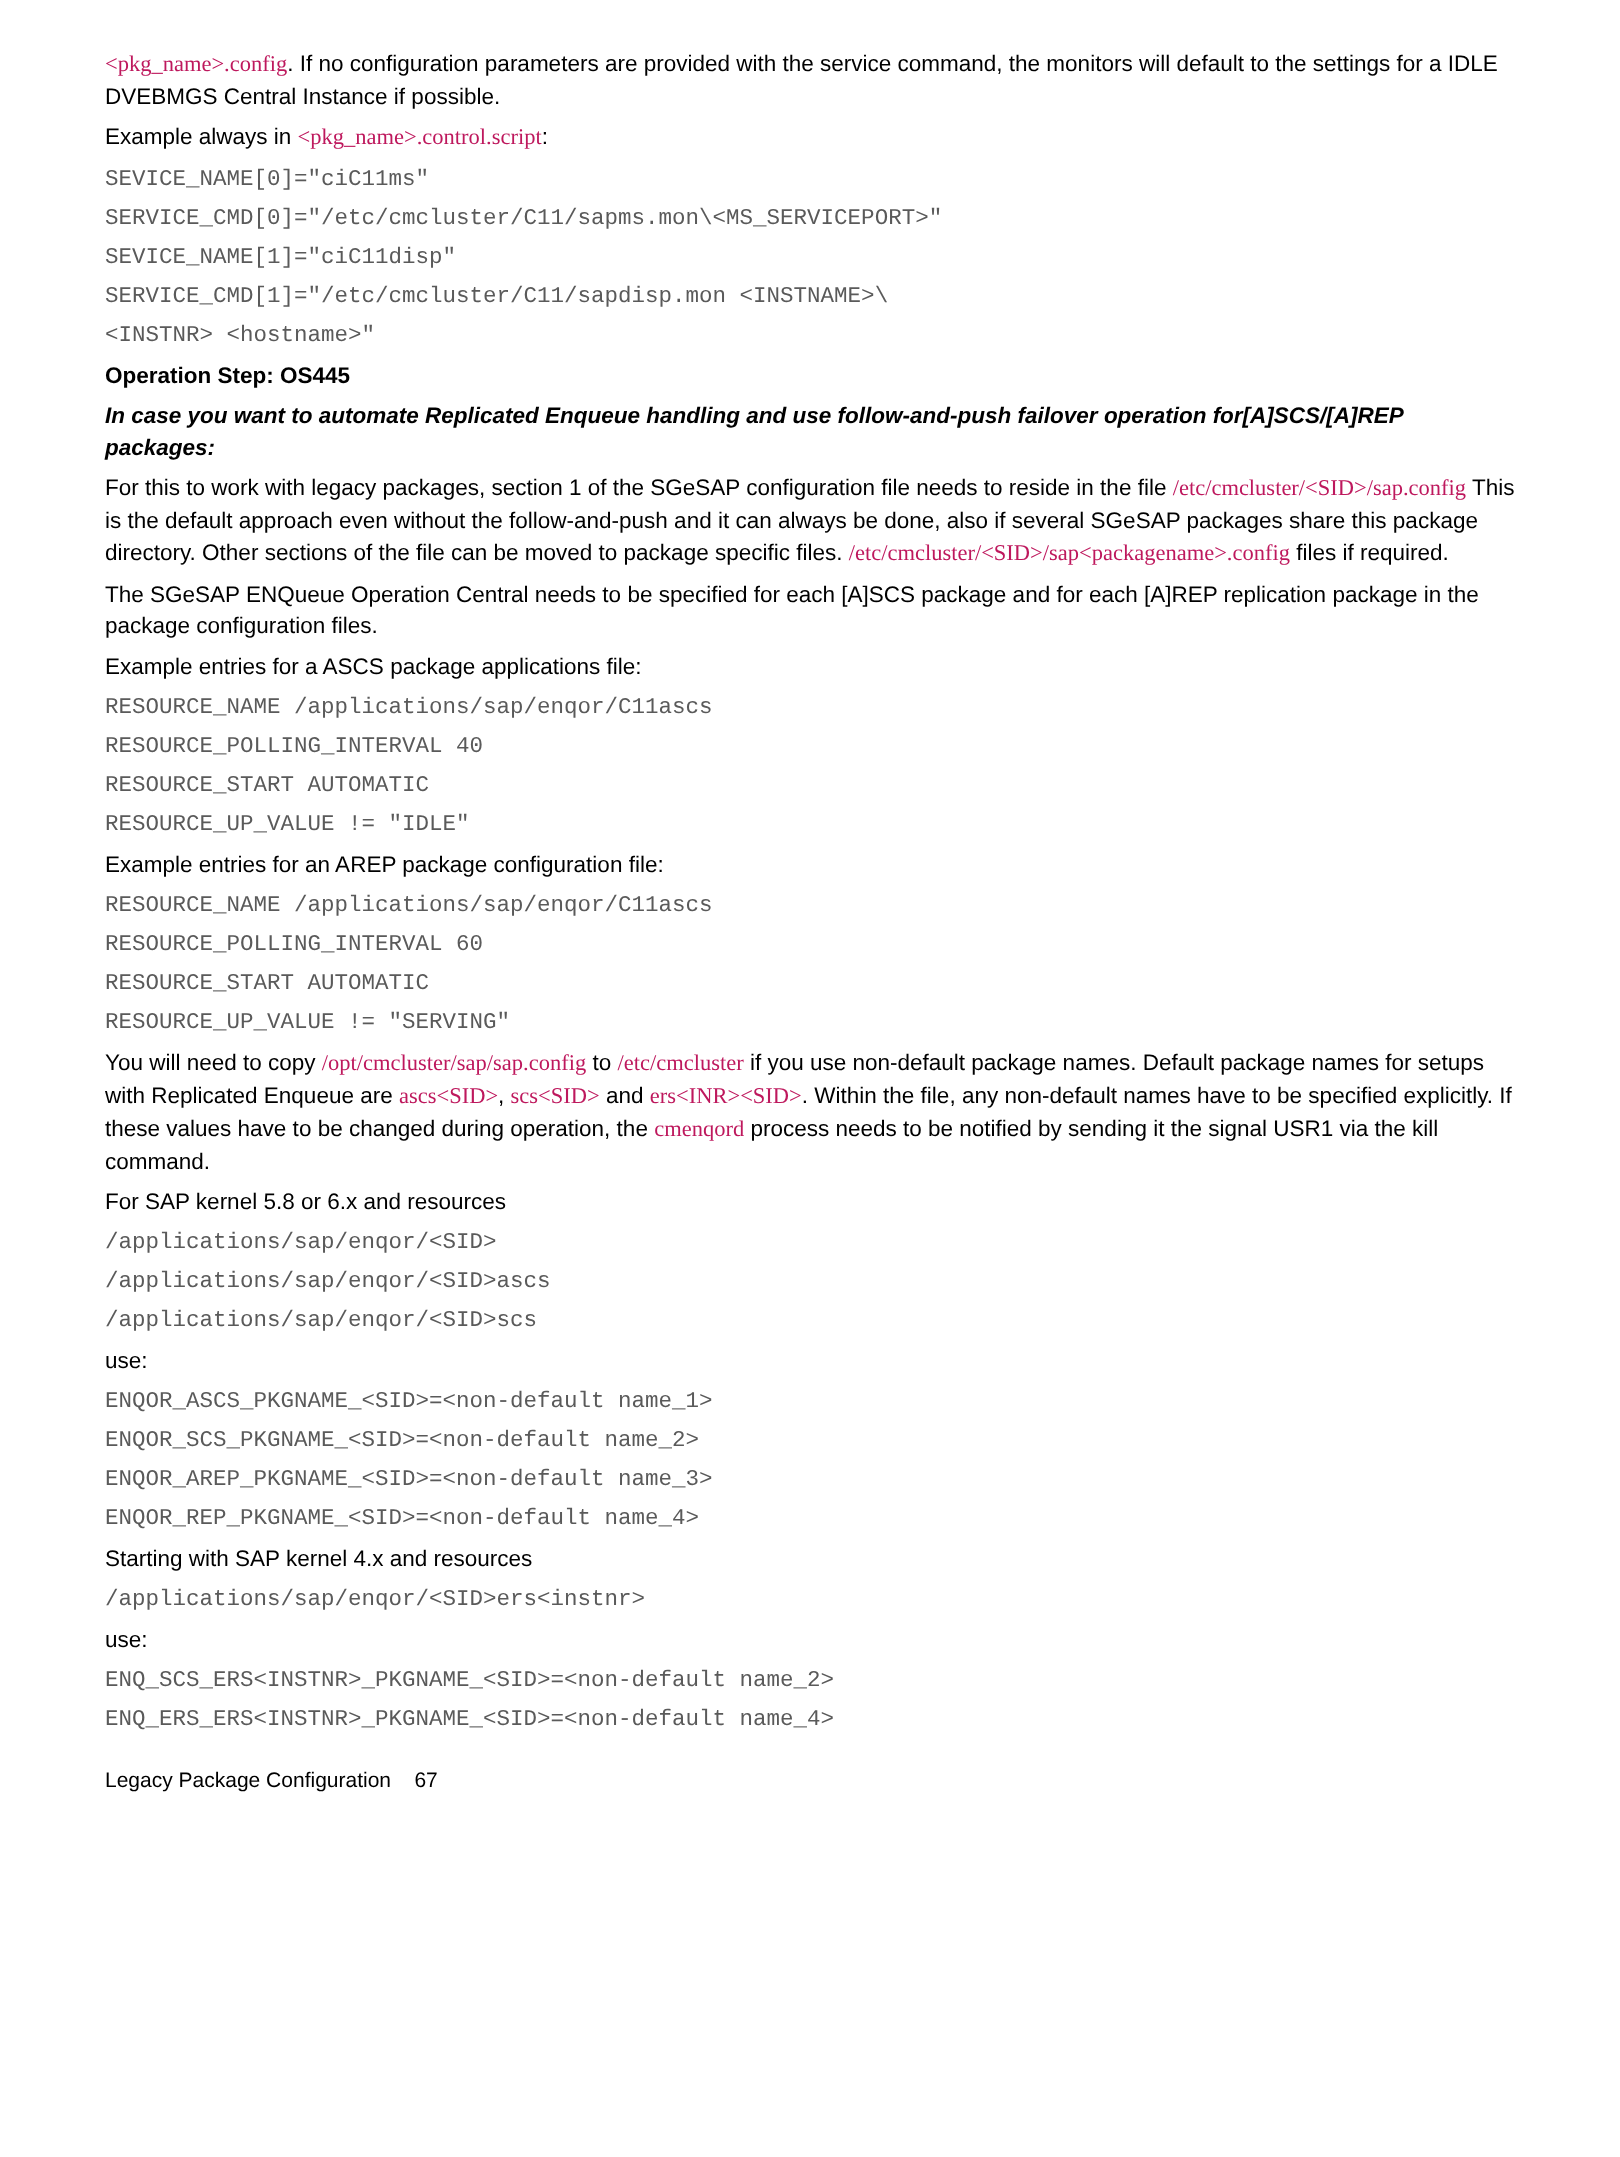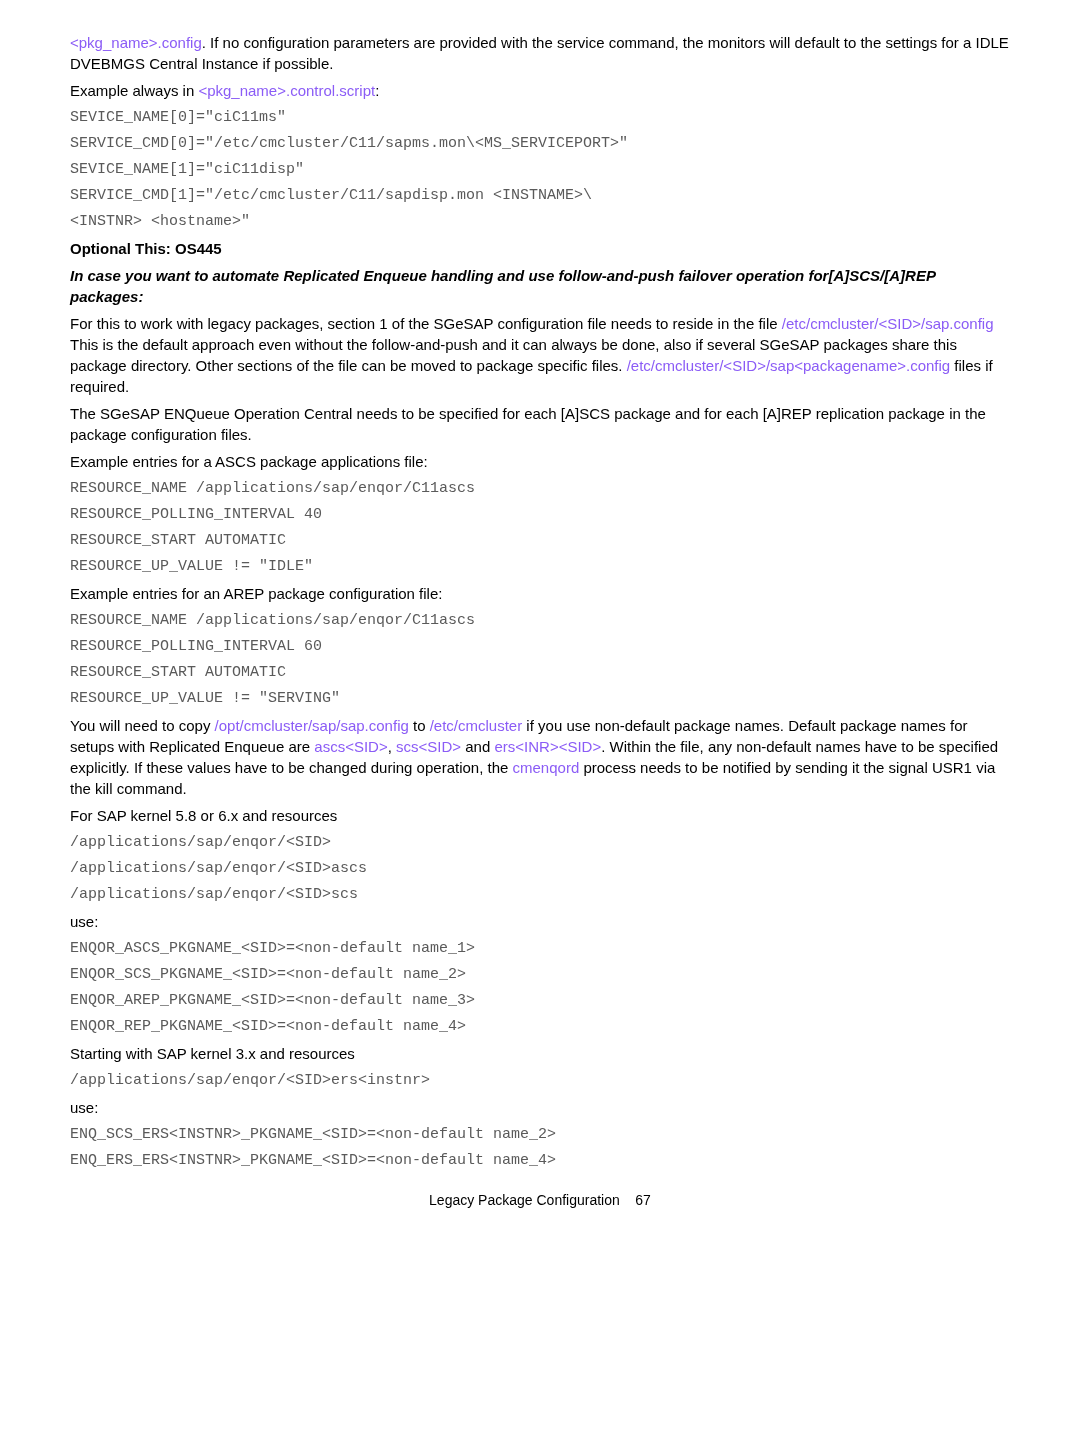--- a/index.html
+++ b/index.html
@@ -15,45 +15,45 @@
   }
   p { margin: 6px 0; }
   .code-line {
     font-family: "Courier New", Courier, monospace;
     color: #5a5a5a;
     font-size: 15px;
     margin: 5px 0;
     white-space: pre;
   }
   .inline-mono {
-    font-family: Liberation Sans, sans-serif;
-    color: #8b5cf6;
+    font-family: Liberation Serif, serif;
+    color: #be185d;
   }
   .bold { font-weight: bold; }
   .italic { font-style: italic; }
   .footer {
-    text-align: center;
+    text-align: left;
     font-size: 14px;
     margin-top: 20px;
   }
 </style>
 </head>
 <body>
 
 <p><span class="inline-mono">&lt;pkg_name&gt;.config</span><span>. If no configuration parameters are provided with the service command, the monitors will default to the settings for a IDLE DVEBMGS Central Instance if possible.</span></p>
 
 <p><span>Example always in </span><span class="inline-mono">&lt;pkg_name&gt;.control.script</span><span>:</span></p>
 
 <div class="code-line">SEVICE_NAME[0]="ciC11ms"</div>
 <div class="code-line">SERVICE_CMD[0]="/etc/cmcluster/C11/sapms.mon\&lt;MS_SERVICEPORT&gt;"</div>
 <div class="code-line">SEVICE_NAME[1]="ciC11disp"</div>
 <div class="code-line">SERVICE_CMD[1]="/etc/cmcluster/C11/sapdisp.mon &lt;INSTNAME&gt;\</div>
 <div class="code-line">&lt;INSTNR&gt; &lt;hostname&gt;"</div>
 
-<p class="bold">Optional This: OS445</p>
+<p class="bold">Operation Step: OS445</p>
 
 <p class="bold italic">In case you want to automate Replicated Enqueue handling and use follow-and-push failover operation for[A]SCS/[A]REP packages:</p>
 
 <p><span>For this to work with legacy packages, section 1 of the SGeSAP configuration file needs to reside in the file </span><span class="inline-mono">/etc/cmcluster/&lt;SID&gt;/sap.config</span><span> This is the default approach even without the follow-and-push and it can always be done, also if several SGeSAP packages share this package directory. Other sections of the file can be moved to package specific files. </span><span class="inline-mono">/etc/cmcluster/&lt;SID&gt;/sap&lt;packagename&gt;.config</span><span> files if required.</span></p>
 
 <p>The SGeSAP ENQueue Operation Central needs to be specified for each [A]SCS package and for each [A]REP replication package in the package configuration files.</p>
 
 <p>Example entries for a ASCS package applications file:</p>
 
 <div class="code-line">RESOURCE_NAME /applications/sap/enqor/C11ascs</div>
@@ -76,21 +76,21 @@
 <div class="code-line">/applications/sap/enqor/&lt;SID&gt;ascs</div>
 <div class="code-line">/applications/sap/enqor/&lt;SID&gt;scs</div>
 
 <p>use:</p>
 
 <div class="code-line">ENQOR_ASCS_PKGNAME_&lt;SID&gt;=&lt;non-default name_1&gt;</div>
 <div class="code-line">ENQOR_SCS_PKGNAME_&lt;SID&gt;=&lt;non-default name_2&gt;</div>
 <div class="code-line">ENQOR_AREP_PKGNAME_&lt;SID&gt;=&lt;non-default name_3&gt;</div>
 <div class="code-line">ENQOR_REP_PKGNAME_&lt;SID&gt;=&lt;non-default name_4&gt;</div>
 
-<p>Starting with SAP kernel 3.x and resources</p>
+<p>Starting with SAP kernel 4.x and resources</p>
 
 <div class="code-line">/applications/sap/enqor/&lt;SID&gt;ers&lt;instnr&gt;</div>
 
 <p>use:</p>
 
 <div class="code-line">ENQ_SCS_ERS&lt;INSTNR&gt;_PKGNAME_&lt;SID&gt;=&lt;non-default name_2&gt;</div>
 <div class="code-line">ENQ_ERS_ERS&lt;INSTNR&gt;_PKGNAME_&lt;SID&gt;=&lt;non-default name_4&gt;</div>
 
 <div class="footer">
   <span>Legacy Package Configuration</span>&nbsp;&nbsp;&nbsp;&nbsp;<span>67</span>

